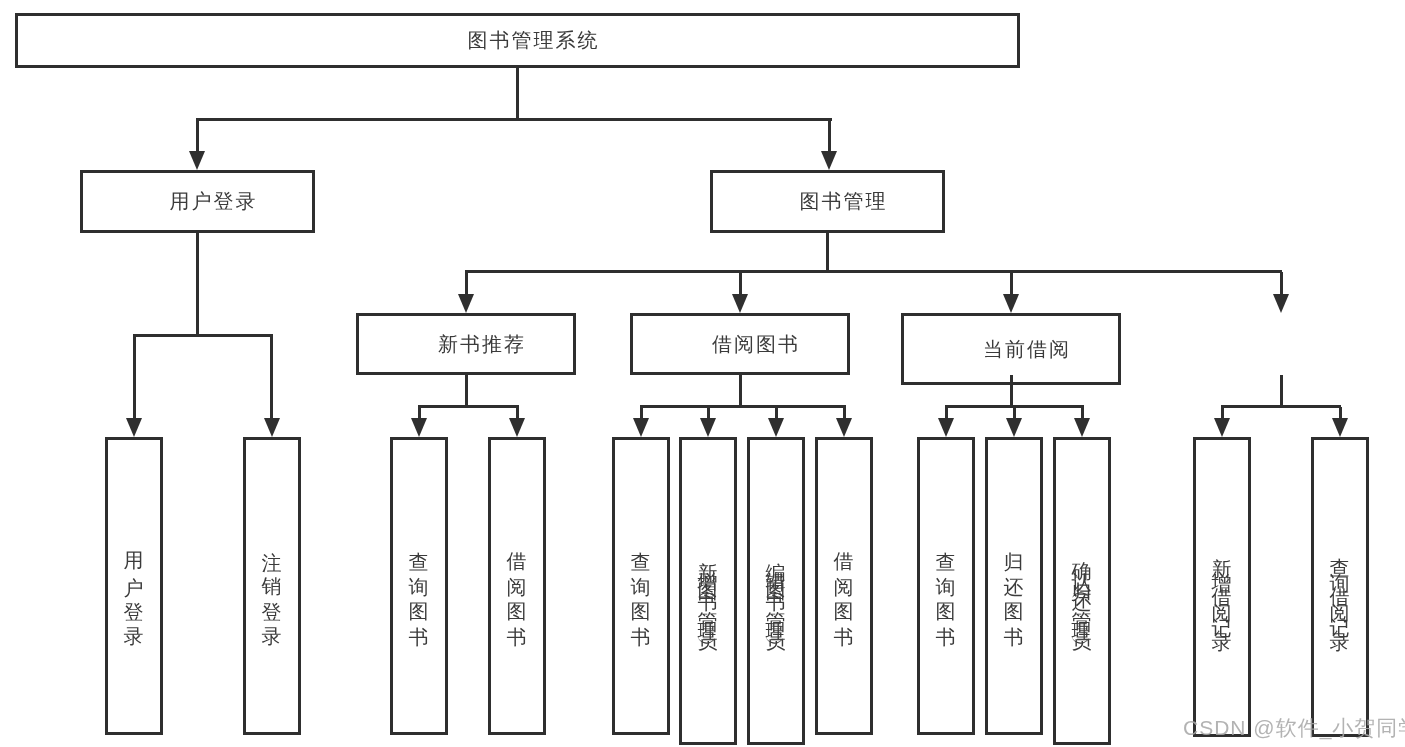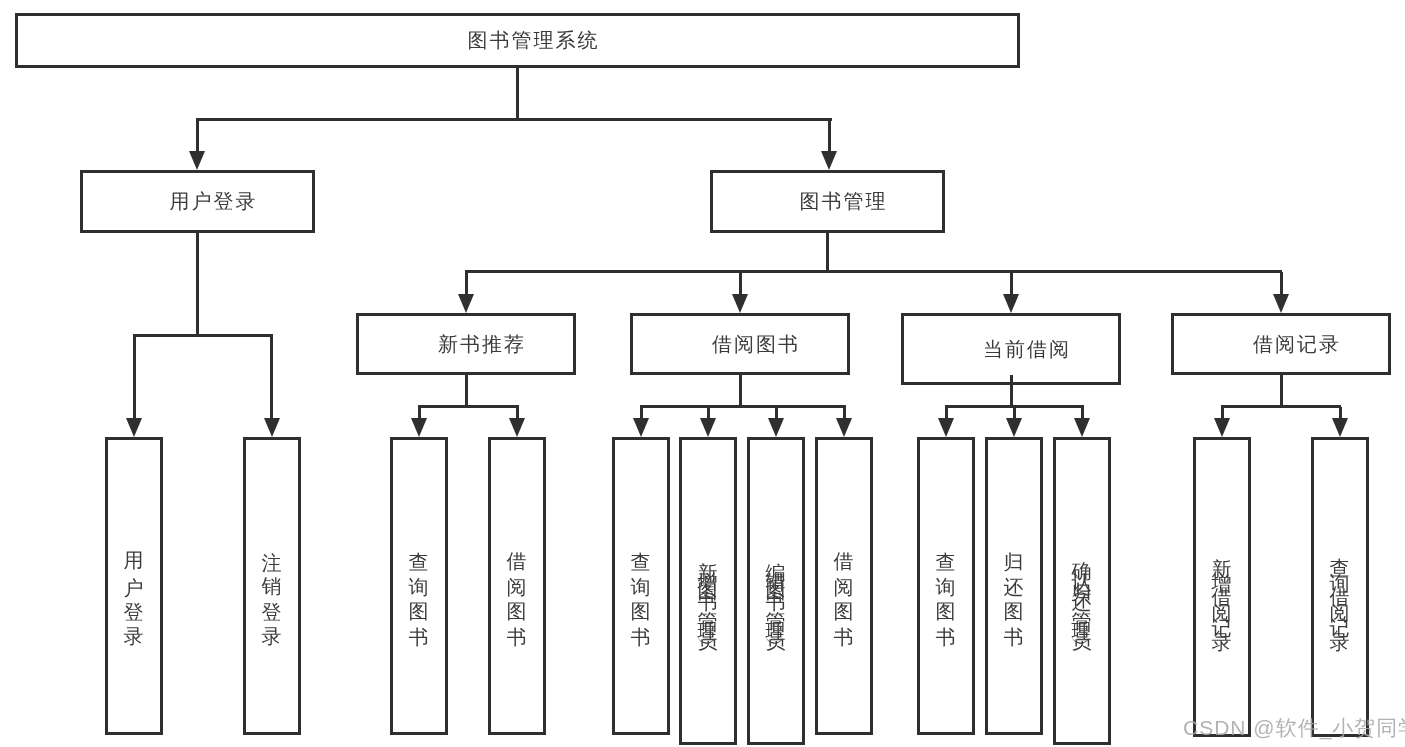--- a/index.html
+++ b/index.html
@@ -52,23 +52,20 @@
   </div>
 
   <div class="box hbox" style="left:356px;top:313px;width:220px;height:62px;">
     <span>新书推荐</span>
   </div>
   <div class="box hbox" style="left:630px;top:313px;width:220px;height:62px;">
     <span>借阅图书</span>
   </div>
   <div class="box hbox" style="left:901px;top:313px;width:220px;height:72px;">
     <span>当前借阅</span>
-  </div>
-  <div class="box hbox" style="left:1171px;top:313px;width:220px;height:62px;">
-    <span>借阅记录</span>
   </div>
 
   <div class="box vbox sp4" style="left:105px;top:437px;width:58px;height:298px;">
     <span>用户登录</span>
   </div>
   <div class="box vbox sp4" style="left:243px;top:437px;width:58px;height:298px;">
     <span>注销登录</span>
   </div>
 
   <div class="box vbox sp4" style="left:390px;top:437px;width:58px;height:298px;">

